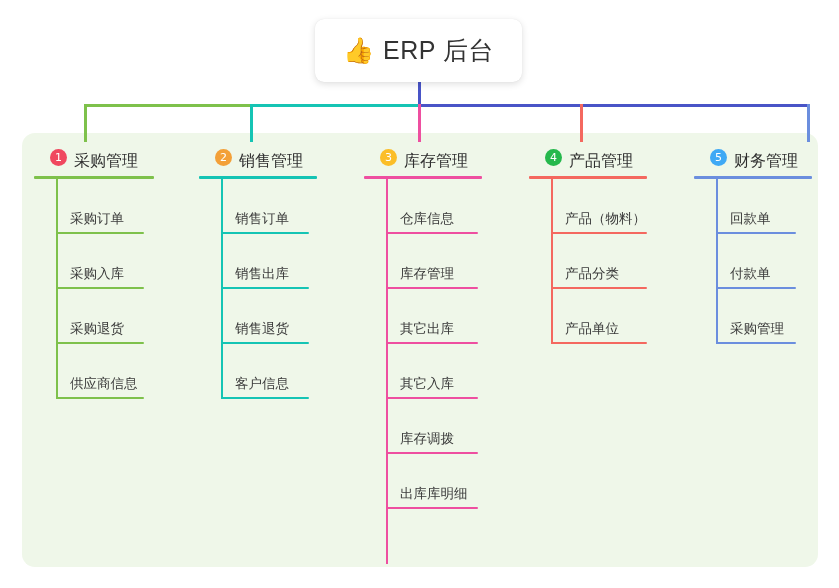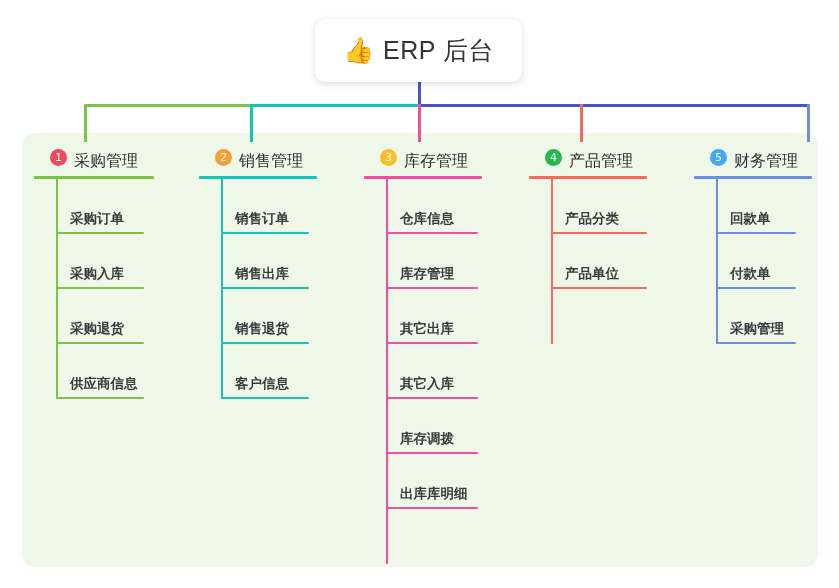--- a/index.html
+++ b/index.html
@@ -96,21 +96,20 @@
   }
   .head-rule {
     height: 3px;
     margin-top: 7px;
     border-radius: 1px;
   }
 
   .items {
     position: relative;
     margin-top: 0;
-    font-weight: bold;
   }
   .spine {
     position: absolute;
     left: 22px;
     top: 0;
     width: 2px;
   }
   .item {
     position: relative;
     height: 55px;
@@ -243,20 +242,24 @@
     </div>
     <div class="column" style="left: 529px; width: 160px;">
       <div class="col-head">
         <span class="badge" style="background: rgb(37, 184, 76);">4</span>
         <span class="col-title">产品管理</span>
       </div>
       <div class="head-rule" style="background: rgb(244, 104, 95); width: 118px;"></div>
       <div class="items">
         <div class="spine" style="background: rgb(244, 104, 95); height: 165px;"></div>
         <div class="item">
+          <span class="item-label">产品（物料）</span>
+          <div class="item-rule" style="background: rgb(244, 104, 95); width: 96px;"></div>
+        </div>
+        <div class="item">
           <span class="item-label">产品分类</span>
           <div class="item-rule" style="background: rgb(244, 104, 95); width: 96px;"></div>
         </div>
         <div class="item">
           <span class="item-label">产品单位</span>
           <div class="item-rule" style="background: rgb(244, 104, 95); width: 96px;"></div>
         </div>
       </div>
     </div>
     <div class="column" style="left: 694px; width: 150px;">

